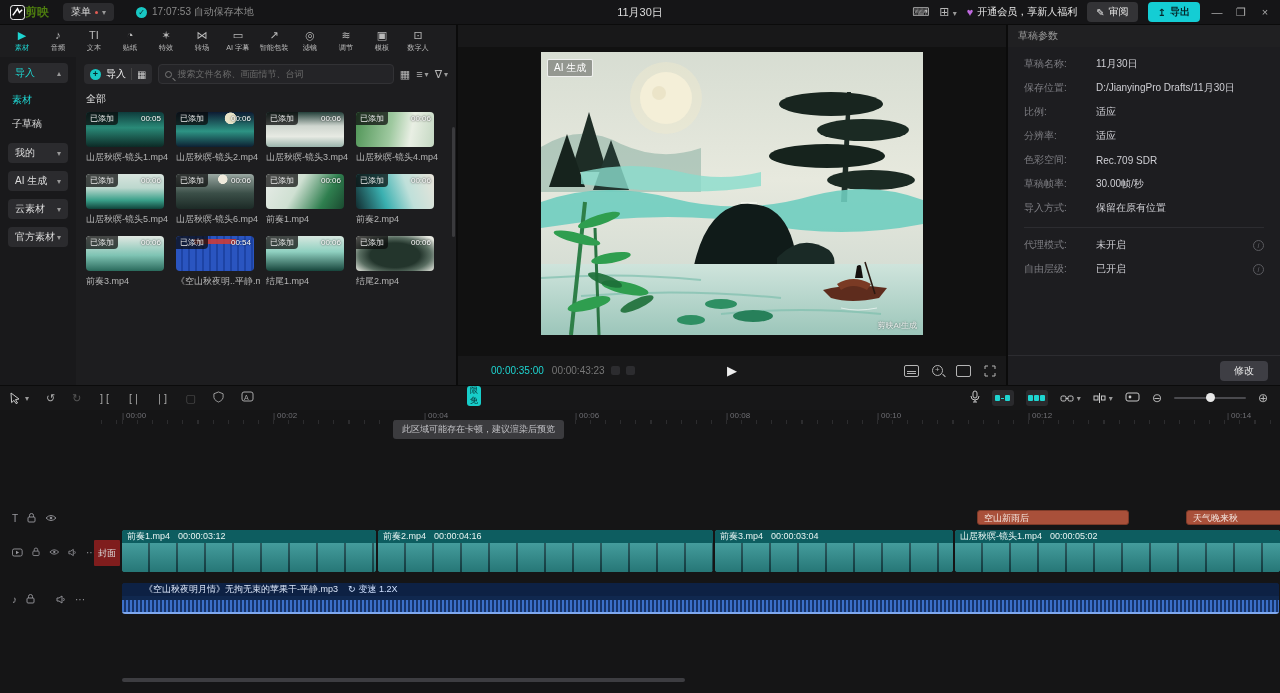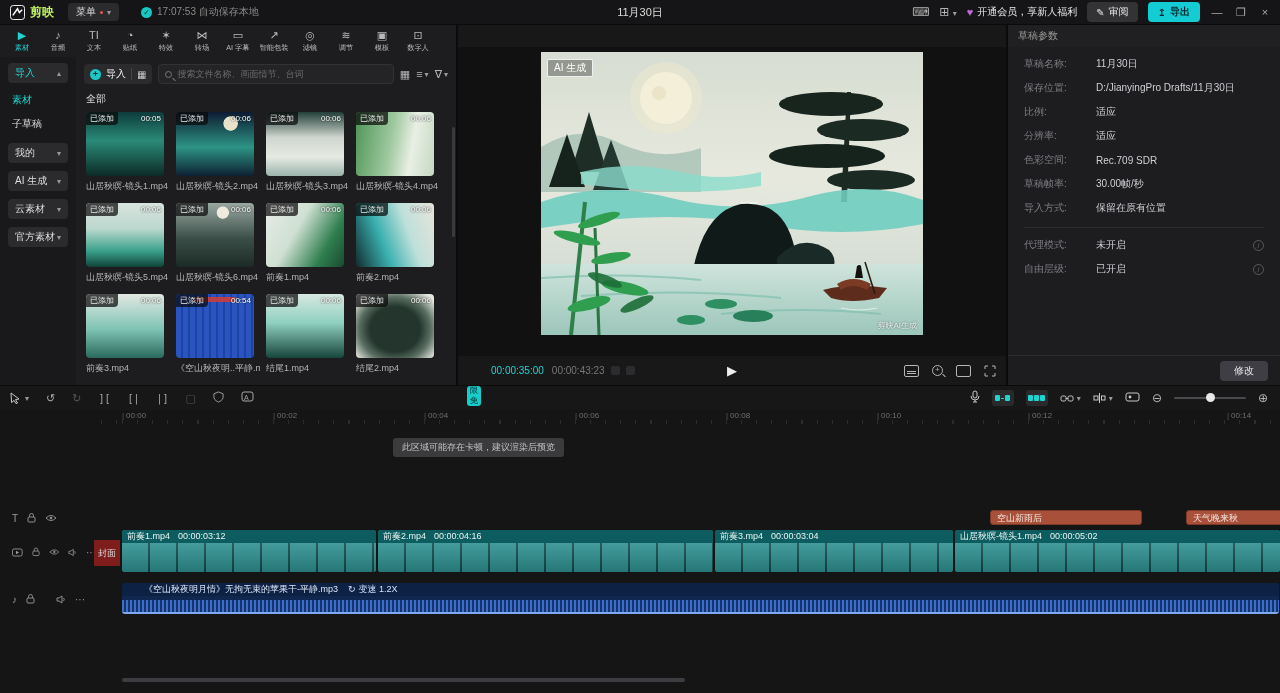--- a/index.html
+++ b/index.html
@@ -3,21 +3,21 @@
 <meta charset="utf-8">
 <style>
   * { margin:0; padding:0; box-sizing:border-box; }
   html,body { width:1280px; height:693px; overflow:hidden; background:#0b0b0b;
     font-family:"Liberation Sans","DejaVu Sans",sans-serif; color:#ccc; -webkit-font-smoothing:antialiased; }
 
   
   #topbar { position:absolute; left:0; top:0; width:1280px; height:24px; background:#151517;
     display:flex; align-items:center; font-size:11px; }
   .logo-mark { width:15px; height:15px; margin-left:10px; color:#fff; }
-  .logo-text { color:#bef264; font-weight:bold; margin-left:5px; font-size:12px; }
+  .logo-text { color:#4d7c0f; font-weight:bold; font-size:12px; }
   .menu-btn { margin-left:14px; background:#2b2b2e; border-radius:4px; padding:2px 8px; color:#ddd;
     display:flex; align-items:center; gap:4px; font-size:10px; }
   .menu-dot { width:3px; height:3px; border-radius:50%; background:#e05c54; }
   .caret { font-size:8px; color:#999; }
   .save-chip { display:flex; align-items:center; gap:5px; margin-left:22px; color:#8a8a8a; font-size:10px; }
   .check-circle { width:11px; height:11px; border-radius:50%; background:#18c8c4; color:#062a2a;
     font-size:8px; line-height:11px; text-align:center; font-weight:bold; }
   .doc-title { position:absolute; left:50%; transform:translateX(-50%); color:#ddd; font-size:11px; }
   .tb-right { position:absolute; right:0; top:0; height:24px; display:flex; align-items:center; gap:10px; padding-right:8px; }
   .tb-icon { color:#b5b5b5; font-size:12px; line-height:1; }
@@ -55,21 +55,21 @@
   .search-box input { background:transparent; border:none; outline:none; color:#bbb; font-size:9px; width:100%;
     font-family:inherit; }
   .search-box input::placeholder { color:#6c6c6c; }
   .s-icon { width:7px; height:7px; border:1px solid #777; border-radius:50%; position:relative; flex:none; }
   .s-icon::after { content:""; position:absolute; width:4px; height:1px; background:#777; transform:rotate(45deg);
     left:6px; top:7px; }
   .mt-icon { color:#b5b5b5; font-size:11px; display:flex; align-items:center; gap:2px; }
   .all-label { font-size:10px; color:#ddd; margin:4px 0 2px 10px; }
   #media-grid { display:grid; grid-template-columns:repeat(4,86px); gap:10px 4px; padding:4px 2px 0 10px; }
   .mitem { width:84px; }
-  .thumb { width:78px; height:64px; border-radius:4px; position:relative; overflow:hidden; }
+  .thumb { width:78px; height:35px; border-radius:4px; position:relative; overflow:hidden; }
   .badge { position:absolute; left:0; top:0; background:rgba(10,10,10,.72); color:#e8e8e8; font-size:8px;
     padding:1px 4px; border-radius:4px 0 4px 0; }
   .dur { position:absolute; right:3px; top:2px; color:#fff; font-size:8px; text-shadow:0 0 2px #000; }
   .mname { font-size:9px; color:#b5b5b5; margin-top:4px; white-space:nowrap; overflow:hidden; width:84px; }
   
   .t1{background:linear-gradient(180deg,#0e3c3c 0%,#2a8a78 45%,#0c2a26 100%);}
   .t2{background:radial-gradient(circle at 70% 18%,#e8e3c8 0 9%,transparent 10%),linear-gradient(180deg,#0d1b33 0%,#2d9484 55%,#0d2033 100%);}
   .t3{background:linear-gradient(180deg,#24403a 0%,#cfd6cf 40%,#e7eae3 70%,#9ab4ac 100%);}
   .t4{background:linear-gradient(100deg,#4e9455 0%,#9fc9a0 45%,#e9efe4 70%,#c4d8c2 100%);}
   .t5{background:linear-gradient(180deg,#d8e4de 0%,#bcd8ce 40%,#3aa08a 75%,#10433a 100%);}
@@ -140,21 +140,21 @@
   .slider-knob { position:absolute; left:32px; top:-4px; width:9px; height:9px; border-radius:50%; background:#e8e8e8; }
   .zoomi { color:#b5b5b5; font-size:12px; }
 
   
   #timeline { position:absolute; left:0; top:410px; width:1280px; height:283px; background:#151516; }
   #ruler { position:absolute; left:96px; right:0; top:0; height:14px;
     background:repeating-linear-gradient(90deg,#2c2c2e 0 1px,transparent 1px 15.1px); background-position:26px bottom;
     background-size:100% 4px; background-repeat:repeat-x; background-position-y:10px; }
   .tick-label { position:absolute; top:1px; font-size:8px; color:#6f6f74; }
   .tick-label::before { content:"|"; margin-right:2px; color:#5a5a5f; }
-  .tl-warning { position:absolute; left:393px; top:28px; background:#3b3b3e; color:#c2c2c6; font-size:9px;
+  .tl-warning { position:absolute; left:393px; top:10px; background:#3b3b3e; color:#c2c2c6; font-size:9px;
     padding:3px 9px; border-radius:3px; }
   .track-head { position:absolute; left:0; width:96px; display:flex; align-items:center; gap:9px; padding-left:12px;
     color:#8e8e93; }
   .th-glyph { font-size:10px; color:#9a9a9f; }
   .th-svg { display:block; }
   .cover-btn { position:absolute; left:94px; top:130px; width:26px; height:26px; background:#7f1d1d; color:#ddd;
     border-radius:1px; font-size:9px; display:flex; align-items:center; justify-content:center; z-index:4;
     writing-mode:horizontal-tb; }
   .text-clip { position:absolute; top:100px; height:15px; background:#a9503a; border-radius:3px; color:#f2e3dc;
     font-size:9px; line-height:15px; padding-left:6px; overflow:hidden; white-space:nowrap; border:1px solid #7d3a28; }
@@ -662,21 +662,21 @@
       </svg>
     <svg class="th-svg" style="margin-left:12px;" width="10" height="9" viewBox="0 0 10 9">
         <path d="M1 3 H3 L6 1 V8 L3 6 H1 Z" fill="none" stroke="#8e8e93"></path>
         <path d="M7.5 3 Q9 4.5 7.5 6" fill="none" stroke="#8e8e93"></path>
       </svg>
     <span class="th-glyph">···</span>
   </div>
 
   <div class="cover-btn">封面</div>
 
-  <div class="text-clip" style="left:977px;width:152px;margin-left:13px;">空山新雨后</div>
+  <div class="text-clip" style="left:977px;width:152px;">空山新雨后</div>
   <div class="text-clip" style="left:1186px;width:102px;">天气晚来秋</div>
 
   <div class="video-clip" style="left:122px;width:254px;">
     <div class="vc-label">
         <span>前奏1.mp4</span>
         <span>00:00:03:12</span>
       </div>
     <div class="vc-strip"></div>
   </div>
   <div class="video-clip" style="left:378px;width:335px;">

